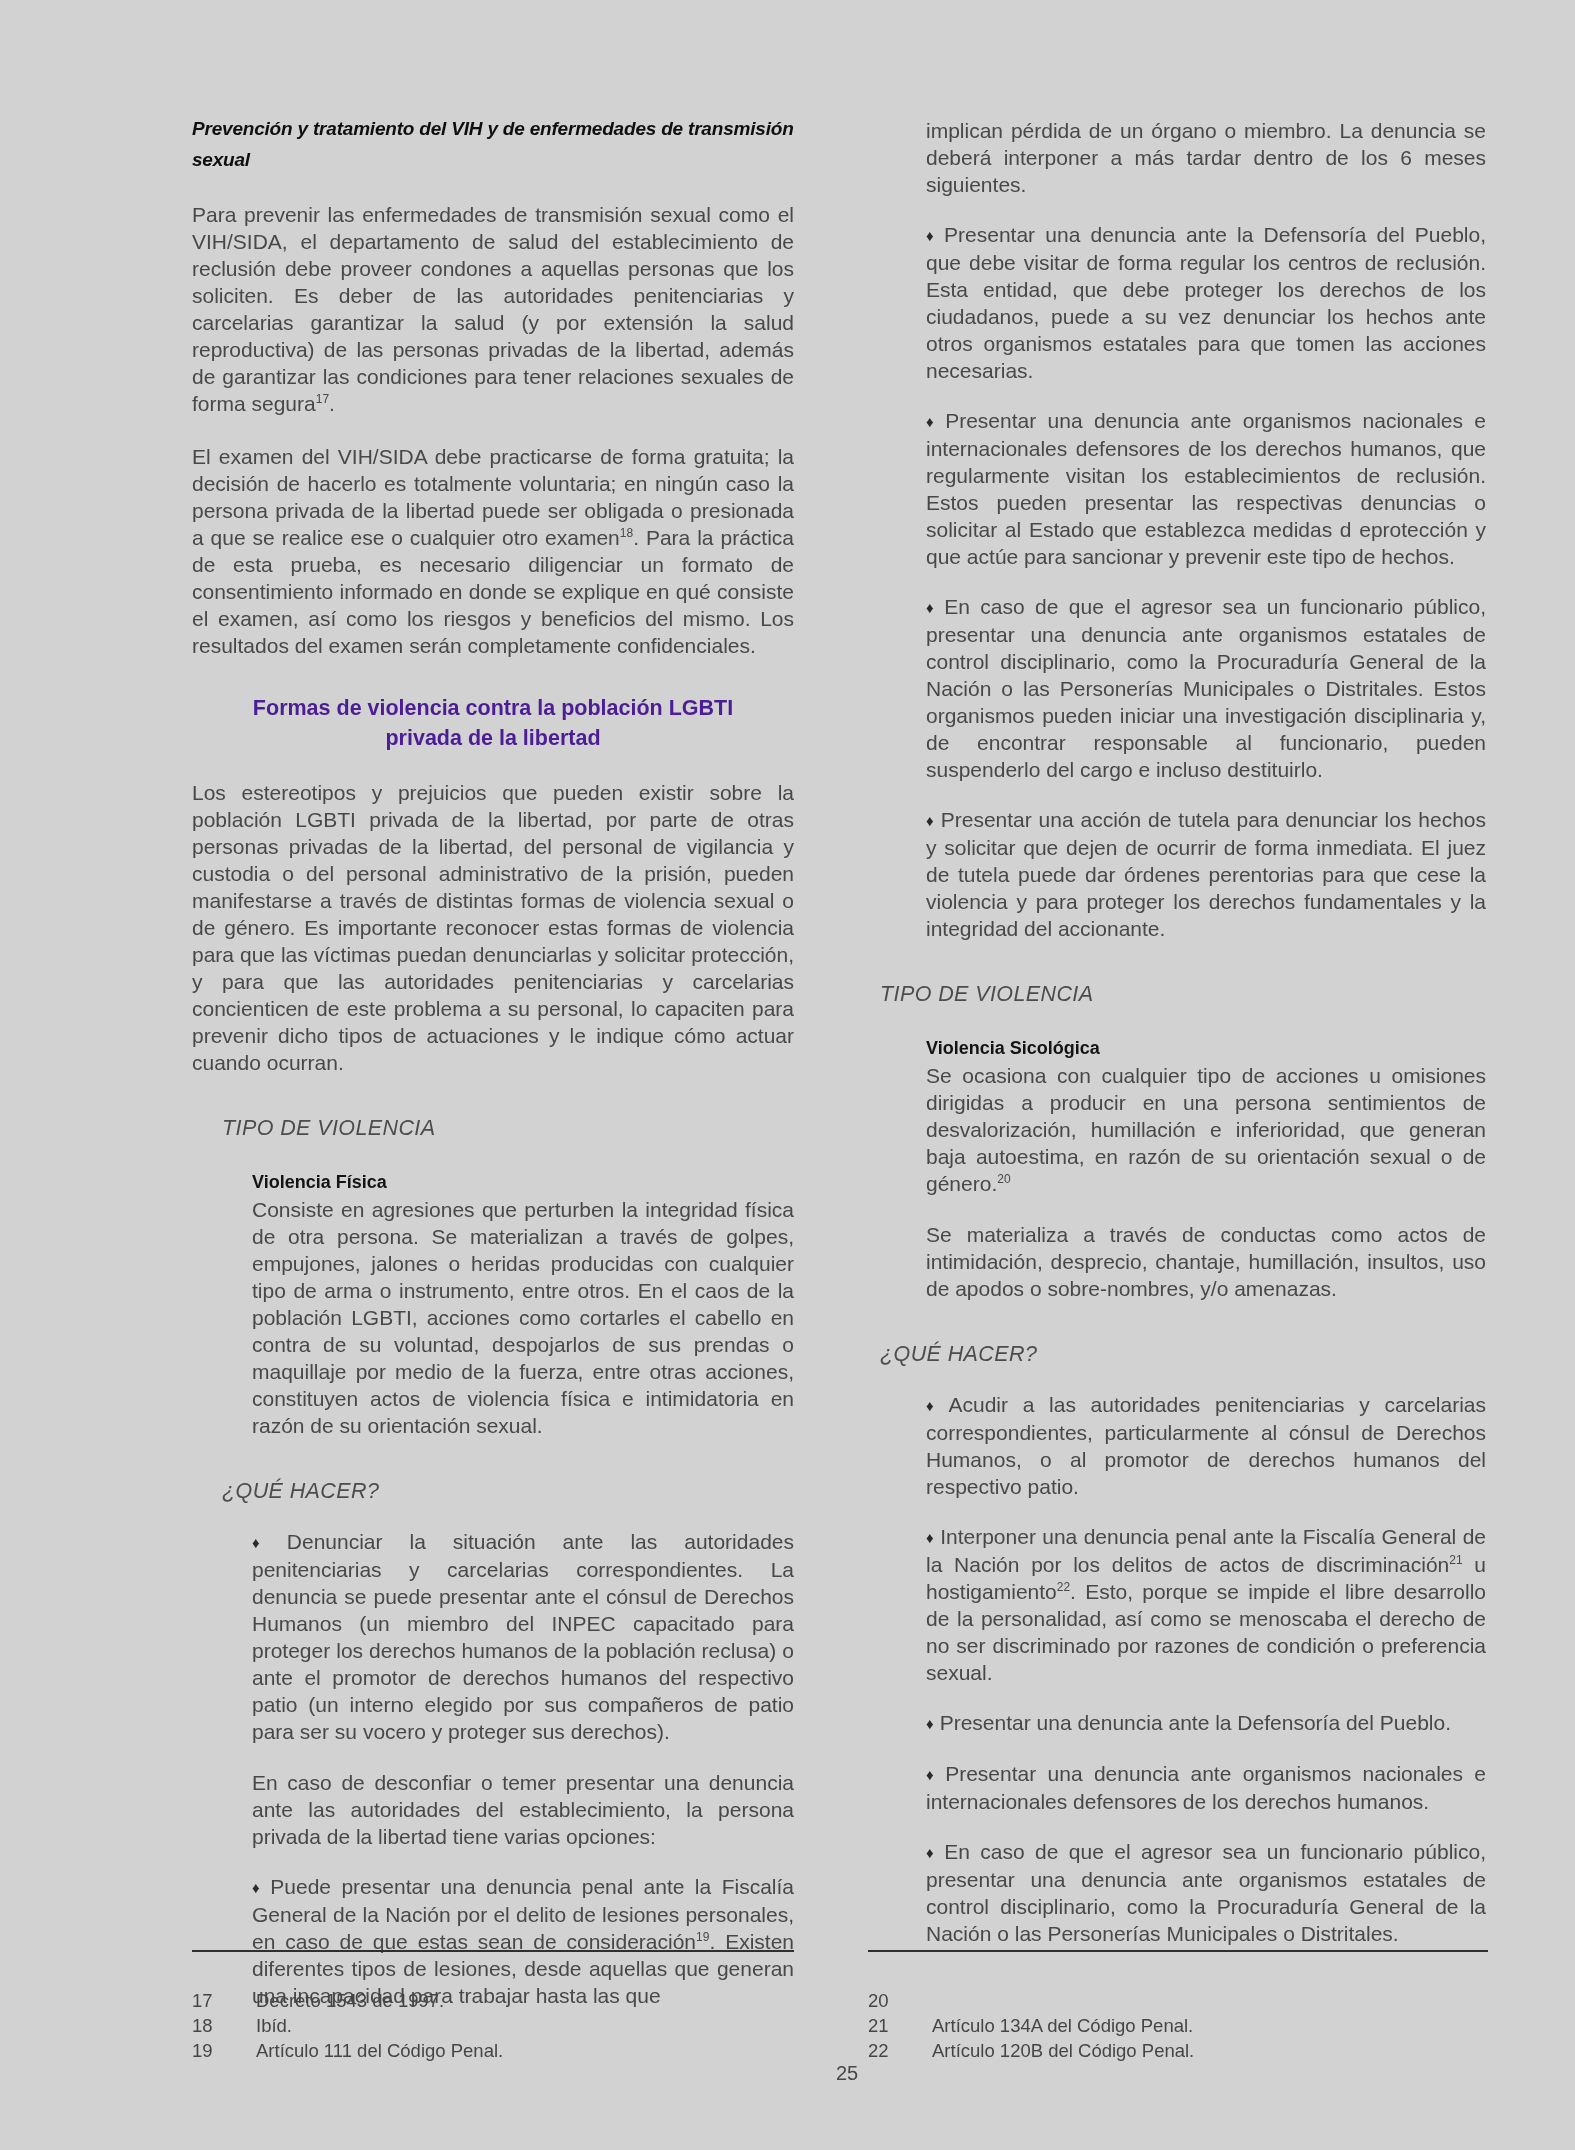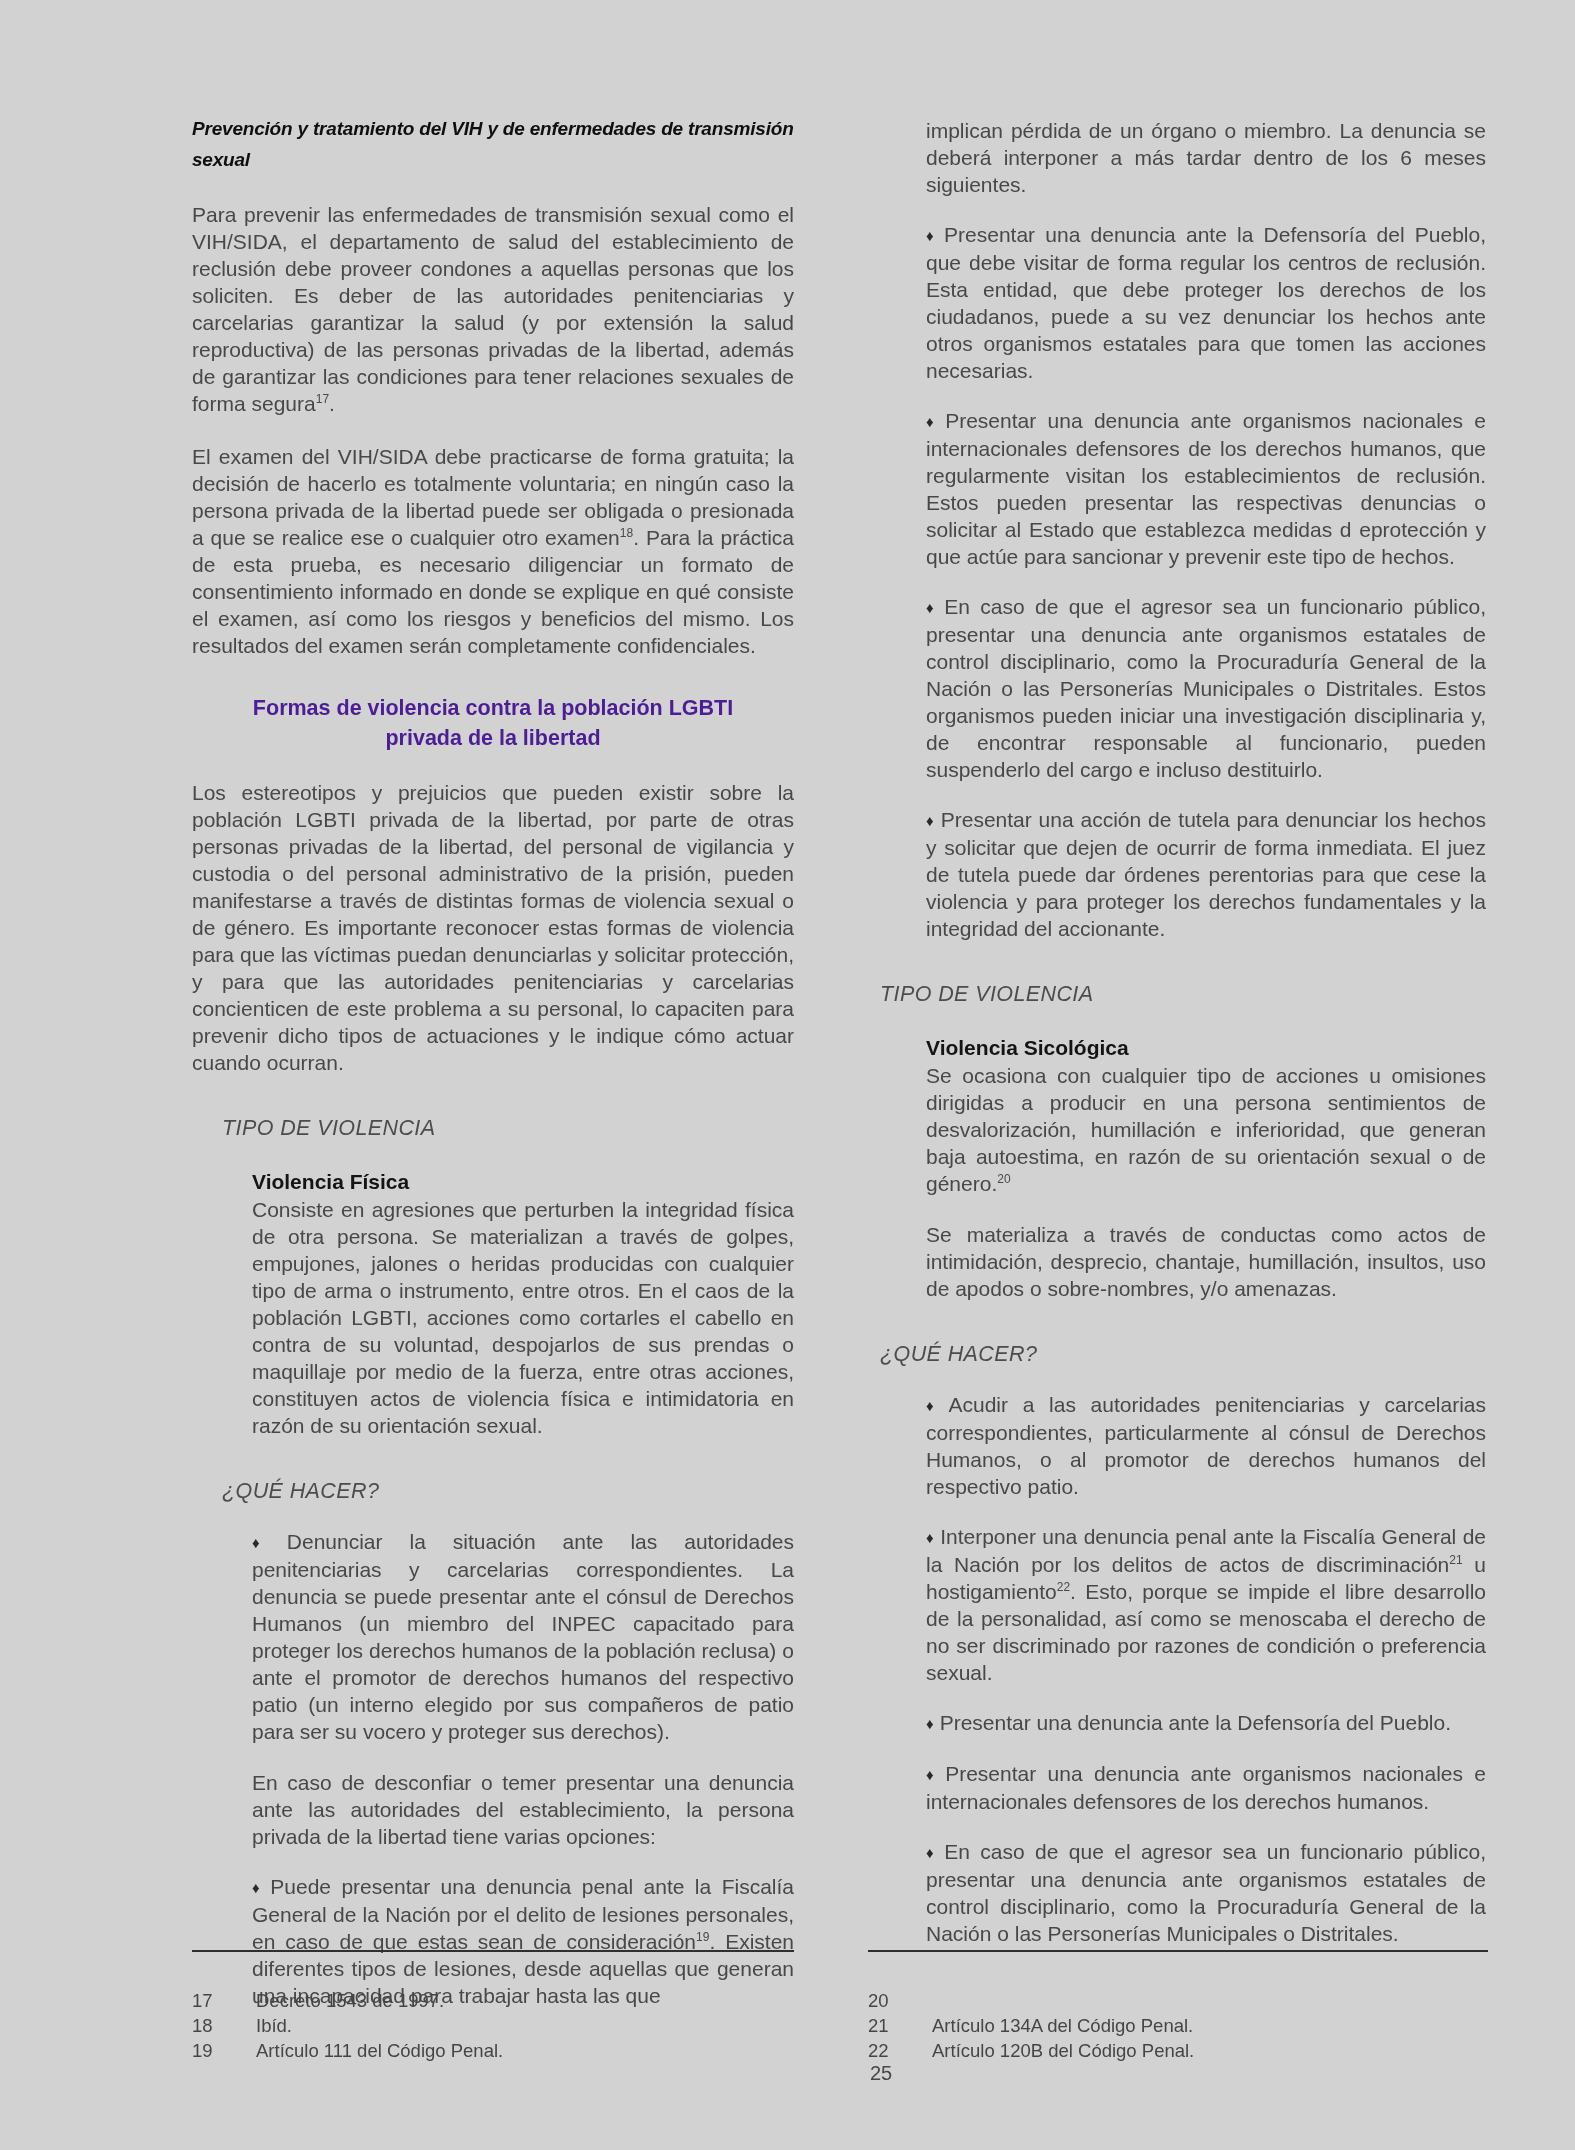--- a/index.html
+++ b/index.html
@@ -26,36 +26,36 @@
   .b-para{margin:26px 0 0 0;}
   .b-heading-center{
     font-weight:bold;color:#4c1d95;font-size:21.5px;line-height:30px;
     text-align:center;max-width:500px;margin:34px auto 0 auto;hyphens:none;
   }
   .b-label{
     font-style:italic;color:#4c4c4c;font-size:21.5px;line-height:28px;
     text-align:left;margin:38px 0 0 var(--lab);letter-spacing:0.4px;
   }
   .b-sub{margin:26px 0 0 var(--ind);}
-  .sub-name{font-weight:bold;font-style:normal;color:#141414;font-size:21px;line-height:28px;text-align:left;}
+  .sub-name{font-weight:bold;font-style:normal;color:#141414;font-size:18px;line-height:28px;text-align:left;}
   .b-indent-para{margin:24px 0 0 var(--ind);}
   .b-bullet{margin:23px 0 0 var(--ind);}
   .col-right .b-para{margin-left:var(--ind);}
   .col-right .b-first{margin-top:4px;}
   .col-left .b-first{margin-top:0;}
   .blt{font-size:15px;color:#2a2a2a;vertical-align:1px;padding-right:6px;}
 
   .fn-rule{position:absolute;top:1950px;height:2px;background:#2f2f2f;}
   .fn-rule-left{left:192px;width:602px;}
   .fn-rule-right{left:868px;width:620px;}
   .fn{position:absolute;top:1988px;font-size:18.5px;line-height:25px;color:#454545;}
   .fn-left{left:192px;width:602px;}
   .fn-right{left:868px;width:640px;}
   .fn-row{display:grid;grid-template-columns:64px 1fr;}
-  .page-num{position:absolute;top:2062px;left:856px;width:50px;text-align:center;font-size:20px;color:#474747;}
+  .page-num{position:absolute;top:2062px;left:822px;width:50px;text-align:center;font-size:20px;color:#474747;}
 </style>
 </head>
 <body>
 
 <div class="col col-left" id="col-left">
     <div class="blk b-title b-first">Prevención y tratamiento del VIH y de enfermedades de transmisión sexual</div>
     <div class="blk b-para">Para prevenir las enfermedades de transmisión sexual como el VIH/SIDA, el departamento de salud del establecimiento de reclusión debe proveer condones a aquellas personas que los soliciten. Es deber de las autoridades penitenciarias y carcelarias garantizar la salud (y por extensión la salud reproductiva) de las personas privadas de la libertad, además de garantizar las condiciones para tener relaciones sexuales de forma segura<sup>17</sup>.</div>
     <div class="blk b-para">El examen del VIH/SIDA debe practicarse de forma gratuita; la decisión de hacerlo es totalmente voluntaria; en ningún caso la persona privada de la libertad puede ser obligada o presionada a que se realice ese o cualquier otro examen<sup>18</sup>. Para la práctica de esta prueba, es necesario diligenciar un formato de consentimiento informado en donde se explique en qué consiste el examen, así como los riesgos y beneficios del mismo. Los resultados del examen serán completamente confidenciales.</div>
     <div class="blk b-heading-center">Formas de violencia contra la población LGBTI privada de la libertad</div>
     <div class="blk b-para">Los estereotipos y prejuicios que pueden existir sobre la población LGBTI privada de la libertad, por parte de otras personas privadas de la libertad, del personal de vigilancia y custodia o del personal administrativo de la prisión, pueden manifestarse a través de distintas formas de violencia sexual o de género. Es importante reconocer estas formas de violencia para que las víctimas puedan denunciarlas y solicitar protección, y para que las autoridades penitenciarias y carcelarias concienticen de este problema a su personal, lo capaciten para prevenir dicho tipos de actuaciones y le indique cómo actuar cuando ocurran.</div>

